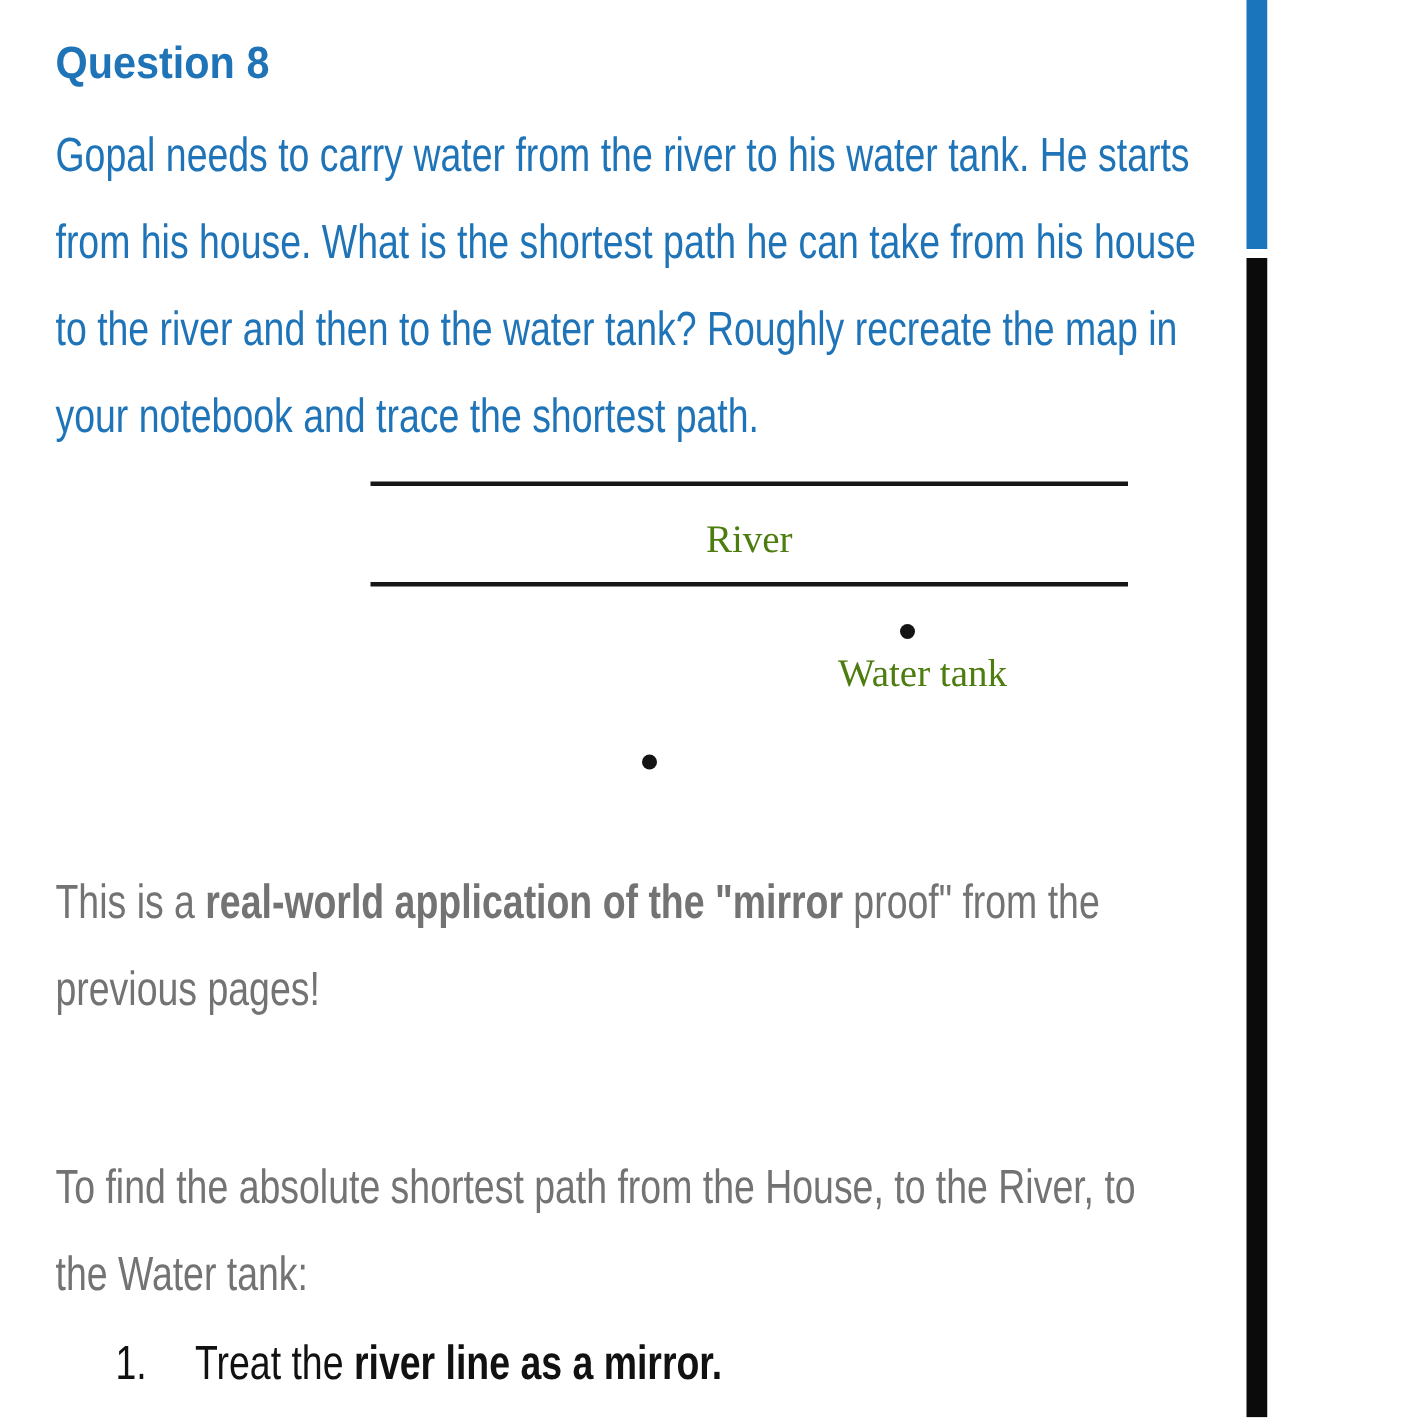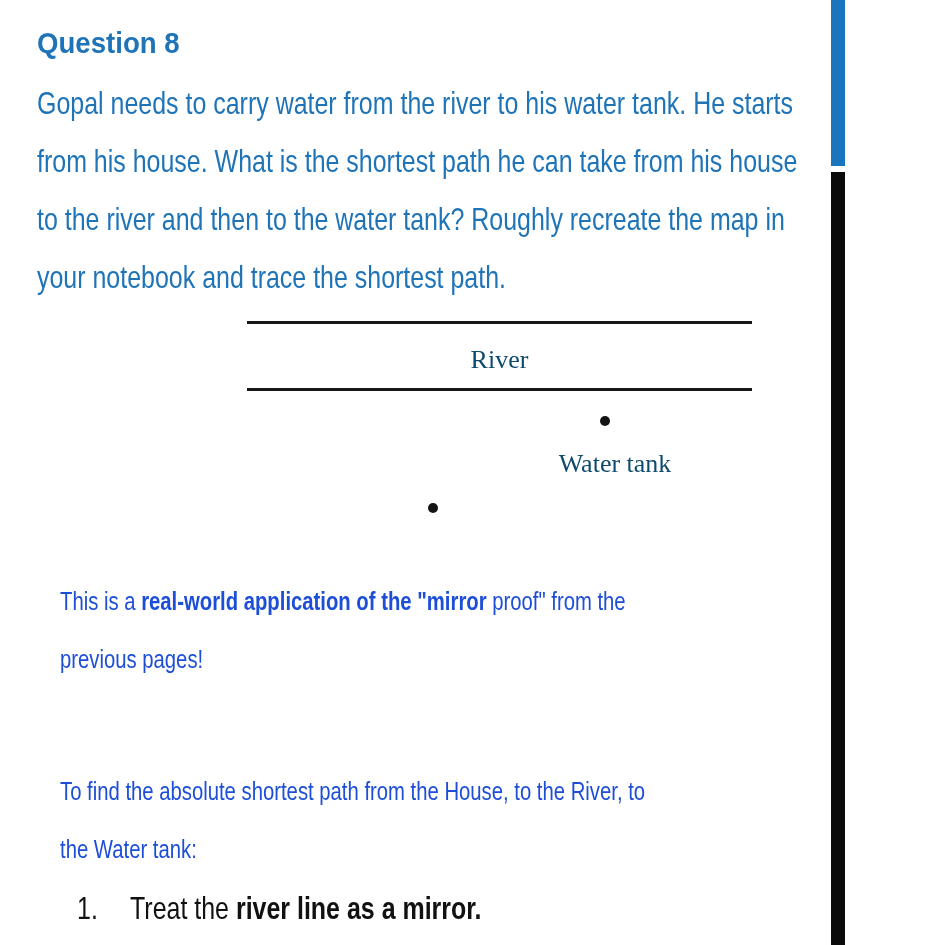--- a/index.html
+++ b/index.html
@@ -56,36 +56,36 @@
   .diagram{position:absolute;left:0;top:0;width:945px;height:560px;}
   .river-line{
     position:absolute;left:247px;width:505px;height:3px;
     background:#161616;
   }
   .river-line.top{top:321px;}
   .river-line.bottom{top:388px;}
   .diagram-label{
     position:absolute;
     font-family:"Liberation Serif","DejaVu Serif",serif;
-    font-size:26px;color:#0c4a6e;
+    font-size:26px;color:#4d7c0f;
     text-align:center;line-height:30px;
   }
   .river-label{left:247px;width:505px;top:345px;}
-  .watertank-label{left:495px;width:240px;top:434px;margin-top:15px;}
+  .watertank-label{left:495px;width:240px;top:434px;}
   .house-label{left:346px;width:200px;top:514px;}
   .map-dot{
     position:absolute;width:10px;height:10px;border-radius:50%;
     background:#141414;
   }
   .dot-watertank{left:600px;top:416px;}
   .dot-house{left:428px;top:503px;}
   
   .body-block{
     position:absolute;left:37px;right:0;
-    font-size:26px;line-height:58px;color:#1d4ed8;margin-left:23px;
+    font-size:32px;line-height:58px;color:#737373;
   }
   .mirror-note{top:572px;}
   .steps-intro{top:762px;}
   .b{font-weight:700;}
   
   .list-item{
     position:absolute;left:77px;top:879px;
     font-size:32px;line-height:58px;color:#111111;
     white-space:nowrap;
     transform:scaleX(0.78);transform-origin:0 0;

